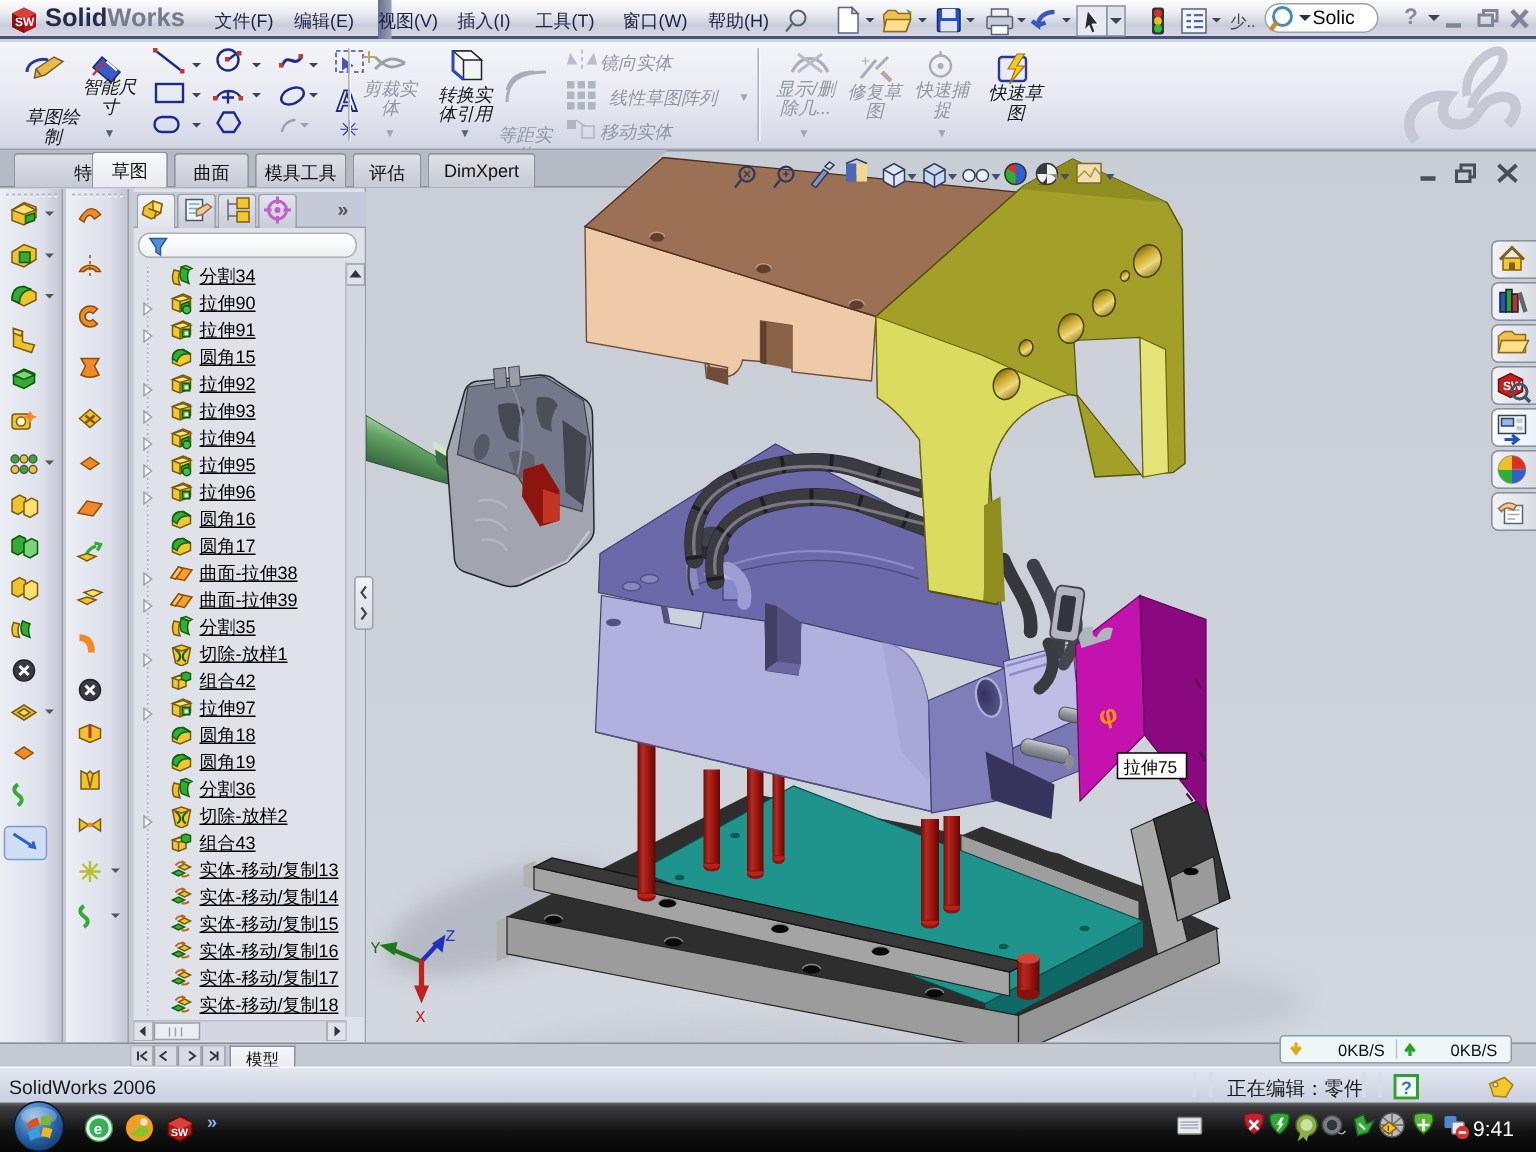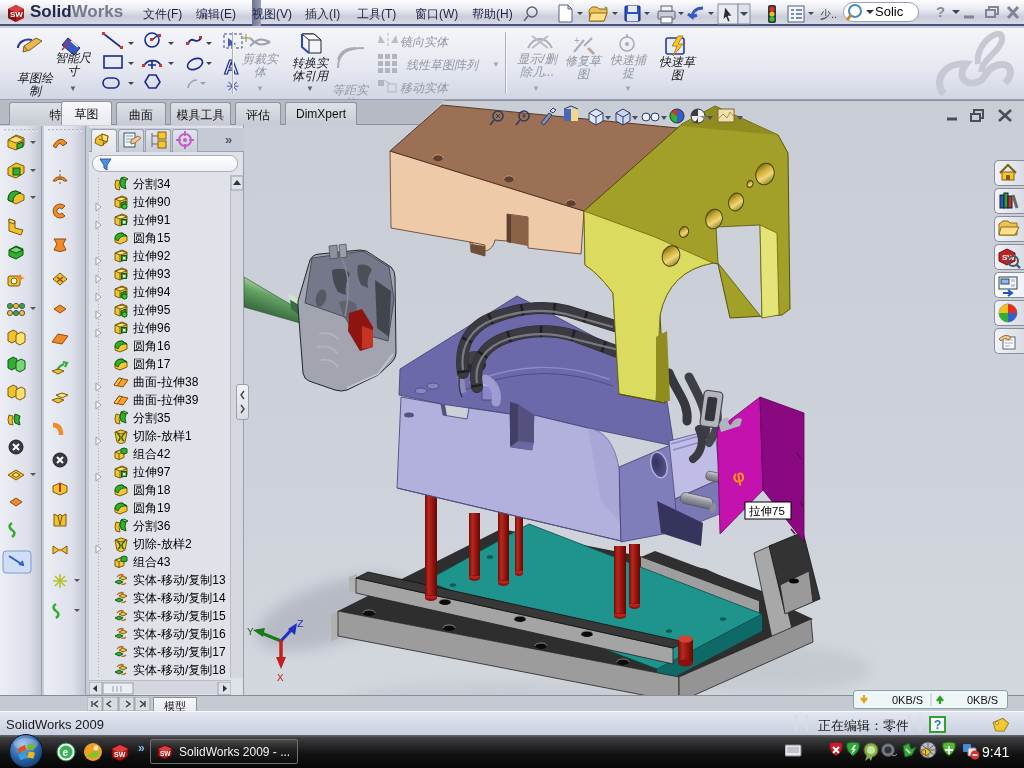--- a/index.html
+++ b/index.html
@@ -31,21 +31,21 @@
   
   #lefttools { left:0; top:126px; width:88px; height:569px; background:#c6cad4; }
   .tcol { position:absolute; top:0; height:569px; background:linear-gradient(90deg,#eceef4 0%,#dde0ea 70%,#c2c6d2 100%); border-right:1px solid #9aa0ae; }
   
   #treepanel { left:88px; top:126px; width:155px; height:569px; background:#dfe2e9; border-left:1px solid #c6cad4; }
   #fmtabs { position:absolute; left:0; top:2px; width:155px; height:24px; background:#c6cad6; border-bottom:1px solid #9aa0ae; }
   .fmtab { position:absolute; top:1px; width:26px; height:23px; background:linear-gradient(#e2e4ea,#c9cdd7); border:1px solid #9aa0ae; border-bottom:none; border-radius:3px 3px 0 0; }
   #filterbox { position:absolute; left:3px; top:29px; width:146px; height:17px; background:linear-gradient(#fff,#eef0f4); border:1px solid #aab0bc; border-radius:8px; }
   #tree { position:absolute; left:4px; top:49px; width:136px; }
   .trow { height:18px; display:flex; align-items:center; white-space:nowrap; }
-  .trow .lbl { font-size:12px; color:#000; margin-left:4px; }
+  .trow .lbl { font-size:12px; color:#000; margin-left:4px;text-decoration:underline; }
   .tri { width:9px; height:9px; margin-right:1px; flex:none; }
   .tico { width:16px; height:16px; flex:none; margin-left:10px; }
   #vsb { position:absolute; right:0px; top:49px; width:13px; height:503px; background:#d4d7df; border-left:1px solid #b8bcc6; }
   #hsb { position:absolute; left:0px; bottom:1px; width:142px; height:14px; background:#d4d7df; border-top:1px solid #b8bcc6; }
   
   #viewport { left:243px; top:100px; width:781px; height:595px; background:linear-gradient(#c9cdd6 0%, #cdd1d9 60%, #d3d7de 100%); }
   
   .tptab { position:absolute; left:0; width:30px; height:26px; background:linear-gradient(90deg,#f2f3f7,#d9dce4); border:1px solid #8a8f9c; border-right:none; border-radius:5px 0 0 5px; }
   
   #modeltabs { left:0; top:695px; width:1024px; height:16px; background:#c5c9d1; border-top:1px solid #888c96; }
@@ -1028,21 +1028,21 @@
   <div class="abs" style="left:853px;top:690px;width:155px;height:19px;background:#eef6f8;border:1px solid #8aa0a8;border-radius:3px;z-index:6;">
     <svg width="153" height="17" viewBox="0 0 153 17">
       <path d="M10 4 v6 m-3 -3 l3 4 3 -4" stroke="#e0a818" stroke-width="2.2" fill="none"></path>
       <text x="38" y="13" font-size="11" fill="#111">0KB/S</text>
       <path d="M77 2 v13" stroke="#b8c4c8"></path>
       <path d="M86 13 v-6 m-3 3 l3 -4 3 4" stroke="#28a028" stroke-width="2.2" fill="none"></path>
       <text x="113" y="13" font-size="11" fill="#111">0KB/S</text>
     </svg>
   </div>
   <div class="abs" id="statusbar">
-    <div class="abs" style="left:6px;top:5px;">SolidWorks 2009</div>
+    <div class="abs" style="left:6px;top:5px;">SolidWorks 2006</div>
     <div class="abs" style="left:795px;top:3px;color:#d8dce6;font-size:14px;">▎▎</div>
     <div class="abs" style="left:818px;top:5px;">正在编辑：零件</div>
     <div class="abs" style="left:908px;top:3px;color:#d8dce6;font-size:14px;">▎▎▎</div>
     <div class="abs" style="left:929px;top:4px;width:17px;height:17px;background:#f8fcf8;border:2px solid #30a030;">
         <span style="position:absolute;left:3px;top:0px;font-size:12px;font-weight:bold;color:#2878b8;">?</span>
       </div>
     <svg class="abs" style="left:990px;top:3px;" width="22" height="19" viewBox="0 0 22 19">
         <path d="M3 10 l8 -7 7 3 -2 9 -8 2 z" fill="#f4c82c" stroke="#a08020" transform="rotate(18 11 9)"></path>
         <circle cx="7" cy="8" r="1.5" fill="#fff" stroke="#a08020"></circle>
       </svg>
@@ -1075,28 +1075,20 @@
         <path d="M34 15 a9 9 0 0 0 14 -1 q-4 -6 -8 -2 q-4 4 -6 3 z" fill="#88c030"></path>
         <circle cx="44" cy="8" r="2.5" fill="#fff" opacity="0.7"></circle>
       <g transform="translate(58,2)">
           <path d="M2 7 l8 -5 8 4 0 8 -8 5 -8 -4 z" fill="#b01818" stroke="#5a0808"></path>
           <path d="M2 7 l8 4 8 -4 -8 -4 z" fill="#d84040"></path>
           <text x="4" y="15" font-size="7" font-weight="bold" fill="#fff">SW</text>
         </g>
       <text x="86" y="12" font-size="12" font-weight="bold" fill="#88b8e8">»</text>
     </svg>
 
-    <div class="tkbtn" style="left:150px;width:148px;">
-      <svg style="position:absolute;left:5px;top:3px;" width="18" height="18" viewBox="0 0 18 18">
-          <path d="M2 6 l7 -4 7 3 0 7 -7 4 -7 -3 z" fill="#b01818" stroke="#5a0808"></path>
-          <path d="M2 6 l7 3 7 -3 -7 -3 z" fill="#d84040"></path>
-          <text x="4" y="13" font-size="6.5" font-weight="bold" fill="#fff">SW</text>
-        </svg>
-      <span style="position:absolute;left:28px;top:5px;">SolidWorks 2009 - ...</span>
-    </div>
 
     <svg class="abs" style="left:785px;top:5px;" width="200" height="24" viewBox="0 0 200 24">
       <rect x="0" y="5" width="16" height="11" rx="1" fill="#e8eaee" stroke="#888"></rect>
         <path d="M2 8 h12 M2 10 h12 M2 12 h12" stroke="#889" stroke-width="0.8"></path>
       <path d="M45 3 q6 -2 12 0 q2 7 -6 13 q-8 -6 -6 -13 z" fill="#c02030" stroke="#801018"></path>
         <path d="M48 7 l6 6 m0 -6 l-6 6" stroke="#fff" stroke-width="1.8"></path>
       <path d="M62 3 q6 -2 12 0 q2 7 -6 13 q-8 -6 -6 -13 z" fill="#30a838" stroke="#186020"></path>
         <path d="M69 5 l-3 5 h2 l-2 5 5 -6 h-2 l2 -4 z" fill="#e8f8e8"></path>
       <circle cx="86" cy="10" r="7" fill="#88b048" stroke="#4a6828"></circle>
         <circle cx="86" cy="10" r="4" fill="#c8e0a0"></circle>

